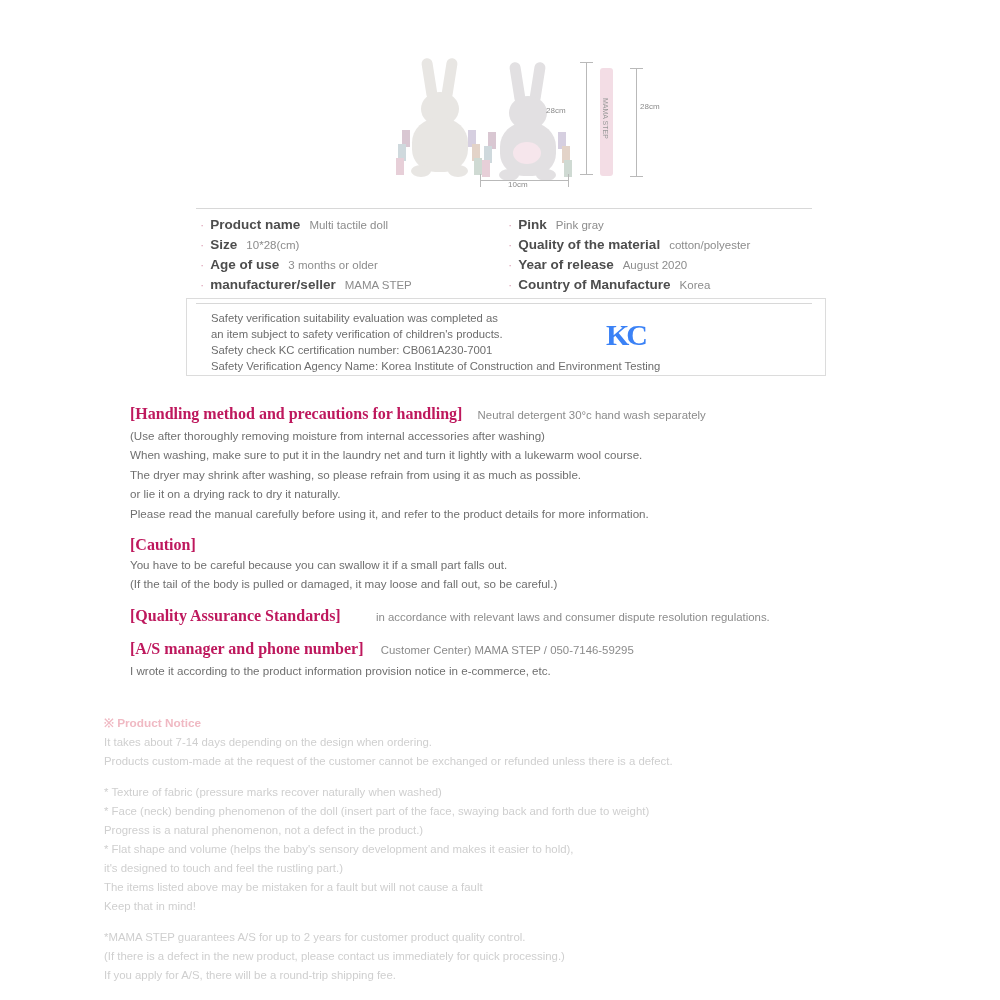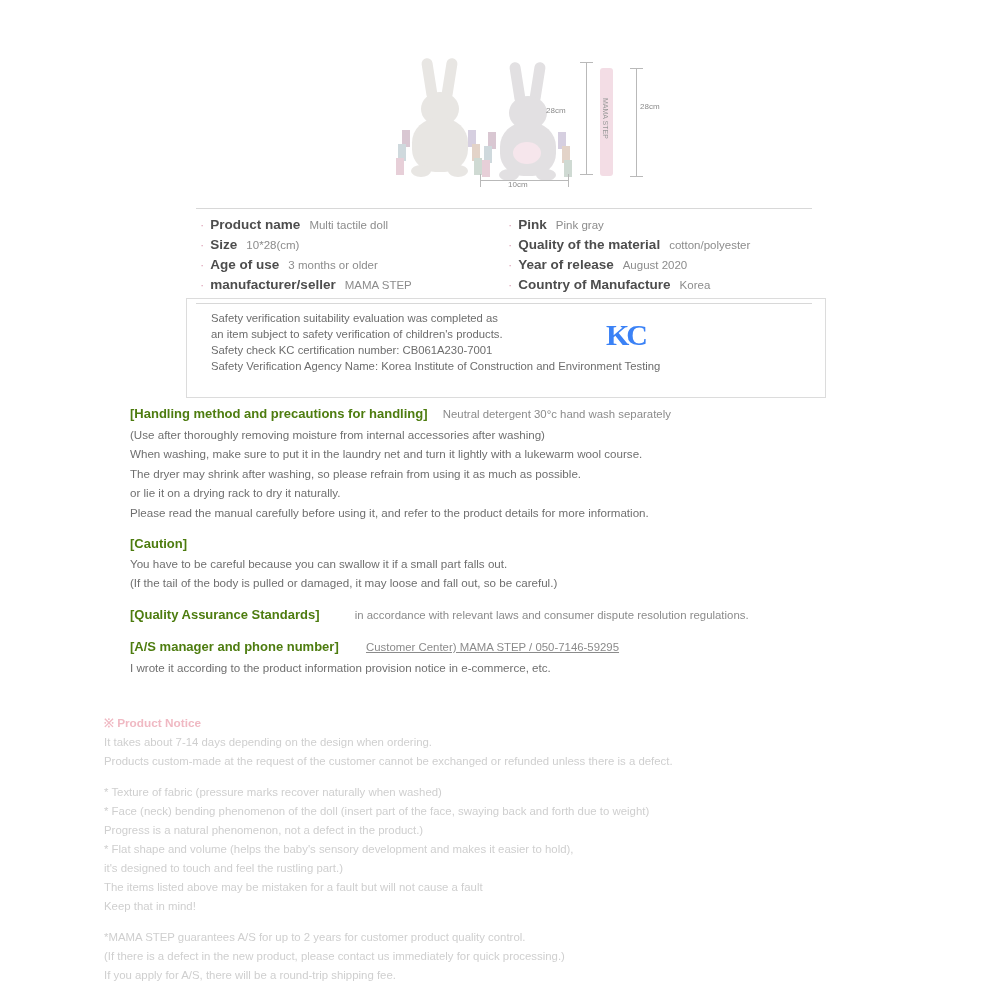--- a/index.html
+++ b/index.html
@@ -150,21 +150,21 @@
     color: #8c8c8c;
     margin-left: 9px;
   }
 
   
   .safety {
     position: absolute;
     left: 186px;
     top: 298px;
     width: 640px;
-    height: 100px;
+    height: 78px;
     border: 1px solid #dcdcdc;
     box-sizing: border-box;
   }
   .safety-lines {
     position: absolute;
     left: 24px;
     top: 11px;
     font-size: 11.3px;
     line-height: 16px;
     color: #6d6d6d;
@@ -184,23 +184,24 @@
   .handling {
     position: absolute;
     left: 130px;
     top: 404px;
     width: 780px;
     font-size: 11.6px;
     line-height: 19.5px;
     color: #6f6f6f;
   }
   .h-head {
-    font-size: 13px;
-    color: #4d7c0f;
+    font-size: 16px;
+    color: #be185d;
     font-weight: 600;
+    font-family: Liberation Serif, serif;
   }
   .h-sub {
     font-size: 11.4px;
     color: #8b8b8b;
     font-weight: 400;
   }
   .gap { height: 12px; }
 
   
   .notice {
@@ -353,21 +354,21 @@
 
     <div>
       <span class="h-head">[Quality Assurance Standards]</span>
       <span class="h-sub" style="margin-left:32px;">in accordance with relevant laws and consumer dispute resolution regulations.</span>
     </div>
 
     <div class="gap"></div>
 
     <div>
       <span class="h-head">[A/S manager and phone number]</span>
-      <span class="h-sub" style="margin-left:24px;text-decoration:underline;">Customer Center) MAMA STEP / 050-7146-59295</span>
+      <span class="h-sub" style="margin-left:14px;">Customer Center) MAMA STEP / 050-7146-59295</span>
     </div>
     <div>I wrote it according to the product information provision notice in e-commerce, etc.</div>
   </div>
 
   <div class="notice">
     <div class="notice-title">※ Product Notice</div>
     <div>It takes about 7-14 days depending on the design when ordering.</div>
     <div>Products custom-made at the request of the customer cannot be exchanged or refunded unless there is a defect.</div>
 
     <div class="n-gap"></div>

